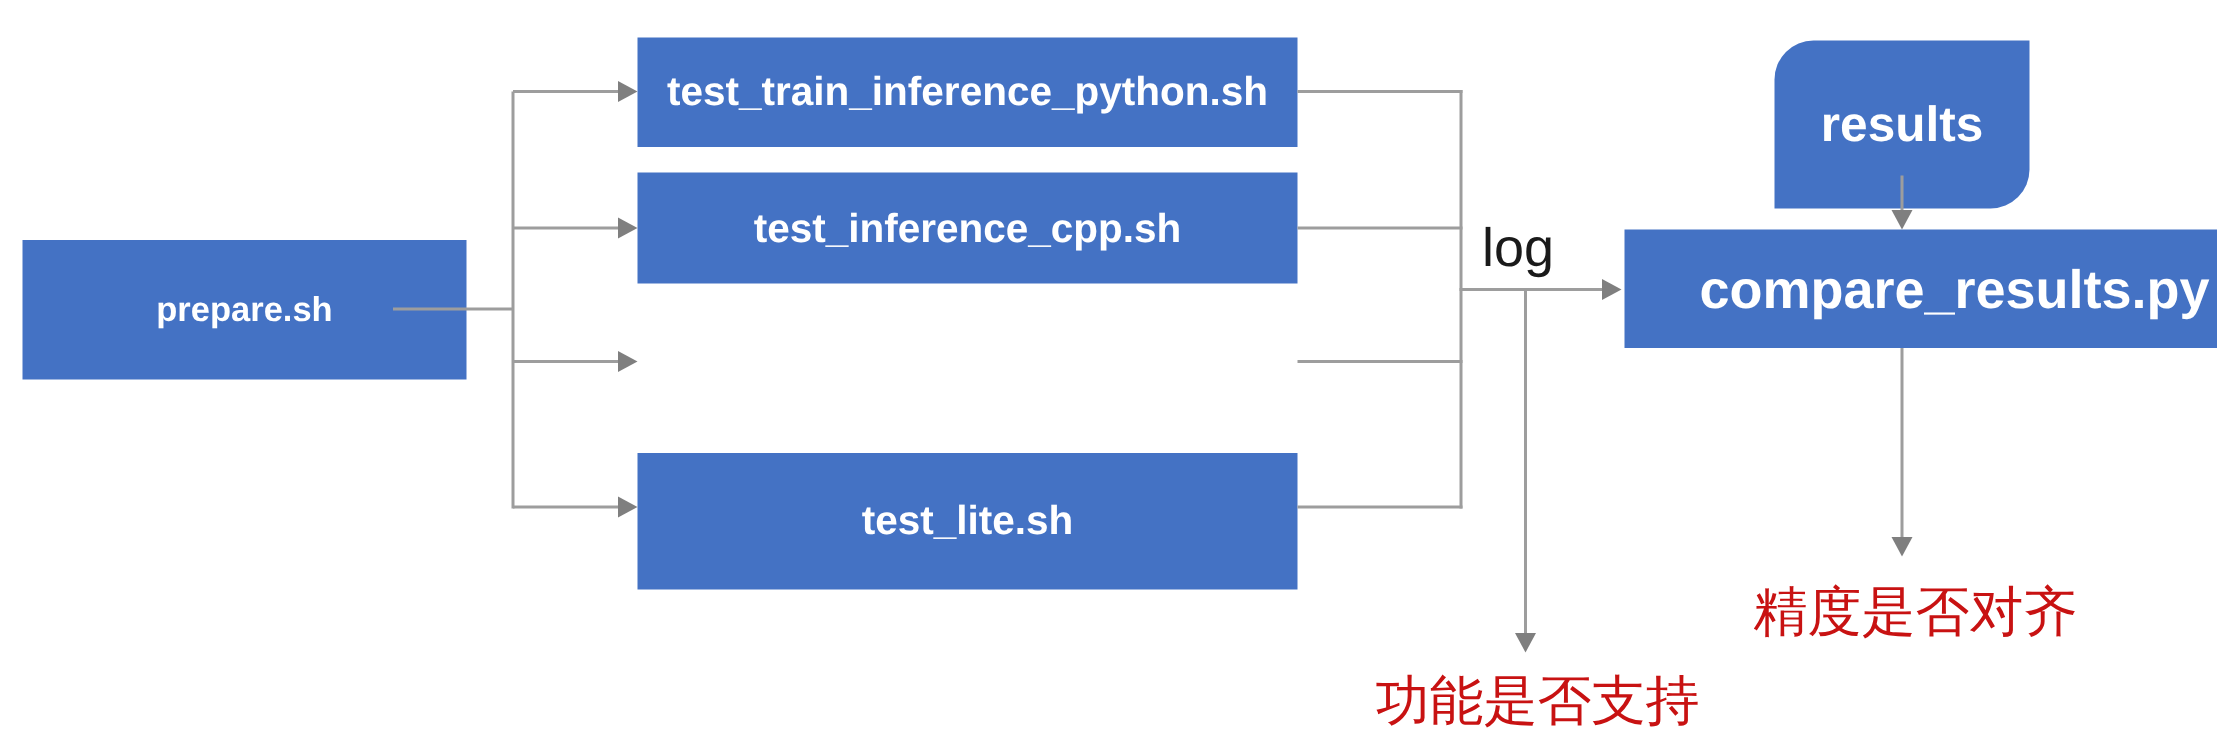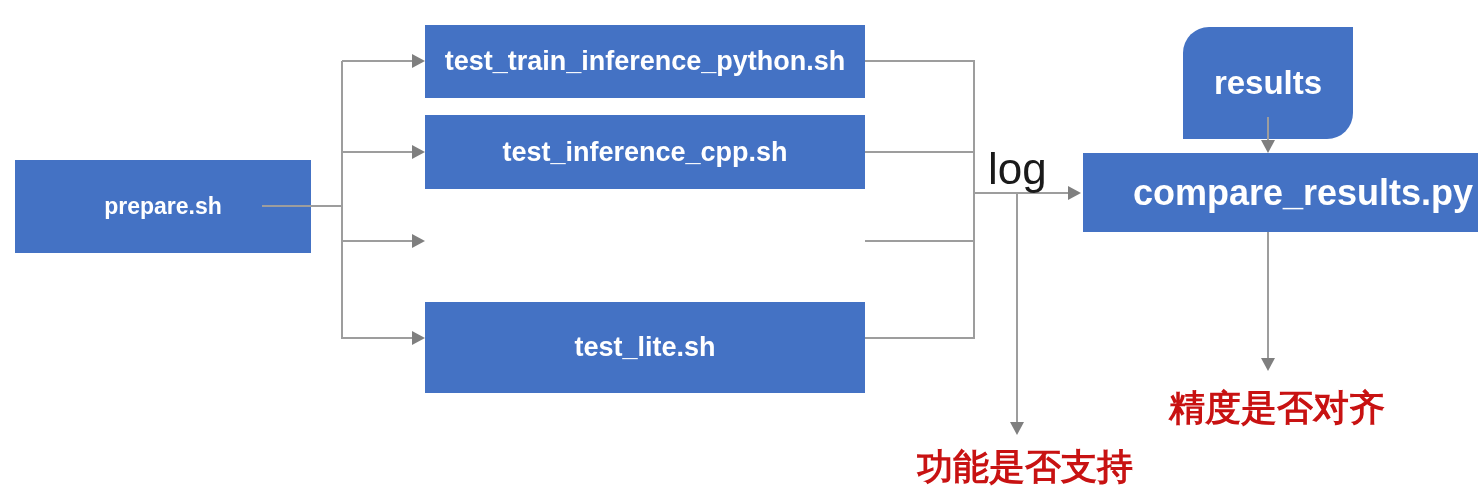--- a/index.html
+++ b/index.html
@@ -56,30 +56,30 @@
   .arrowhead.down {
     border-left: 7px solid transparent;
     border-right: 7px solid transparent;
     border-top: 13px solid #7f7f7f;
   }
 
   .edge-label-log {
     position: absolute;
     left: 988px;
     top: 144px;
-    font-size: 44px;
+    font-size: 36px;
     color: #1a1a1a;
     font-weight: 400;
   }
 
   .annotation {
     position: absolute;
     color: #c81212;
     font-size: 36px;
-    font-weight: bold;
+    font-weight: normal;
     white-space: nowrap;
     transform: translateX(-50%);
   }
   .annotation-function  { left: 1025px; top: 443px; }
   .annotation-precision { left: 1277px; top: 384px; }
 </style>
 </head>
 <body>
 
 <div class="canvas">

